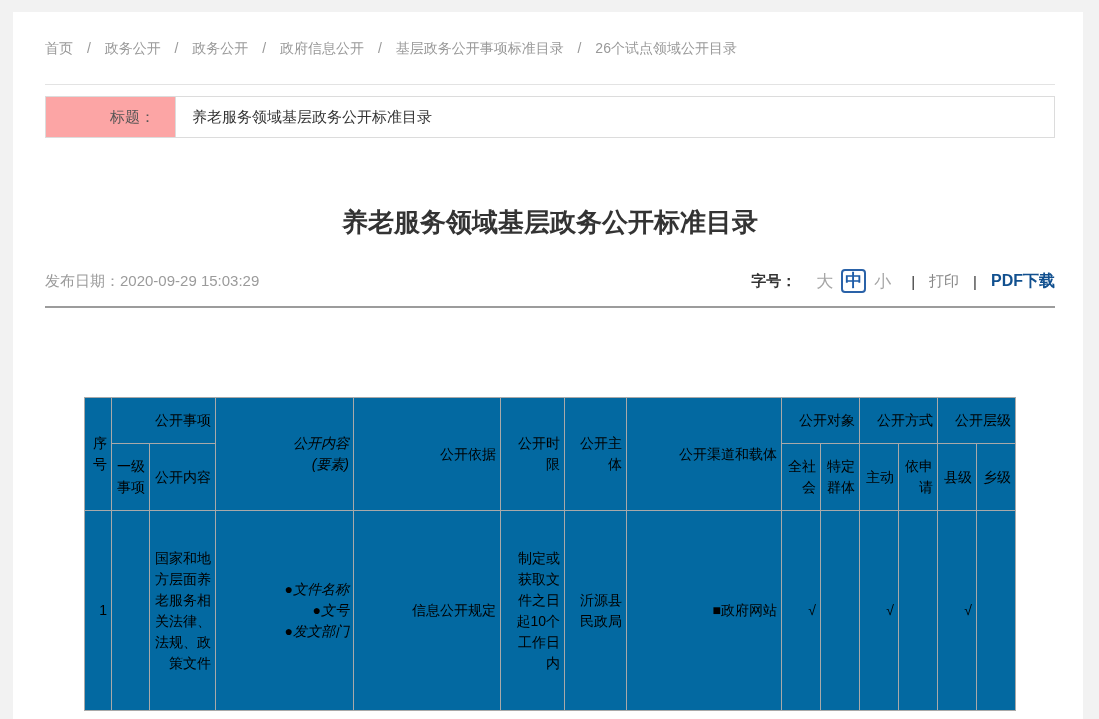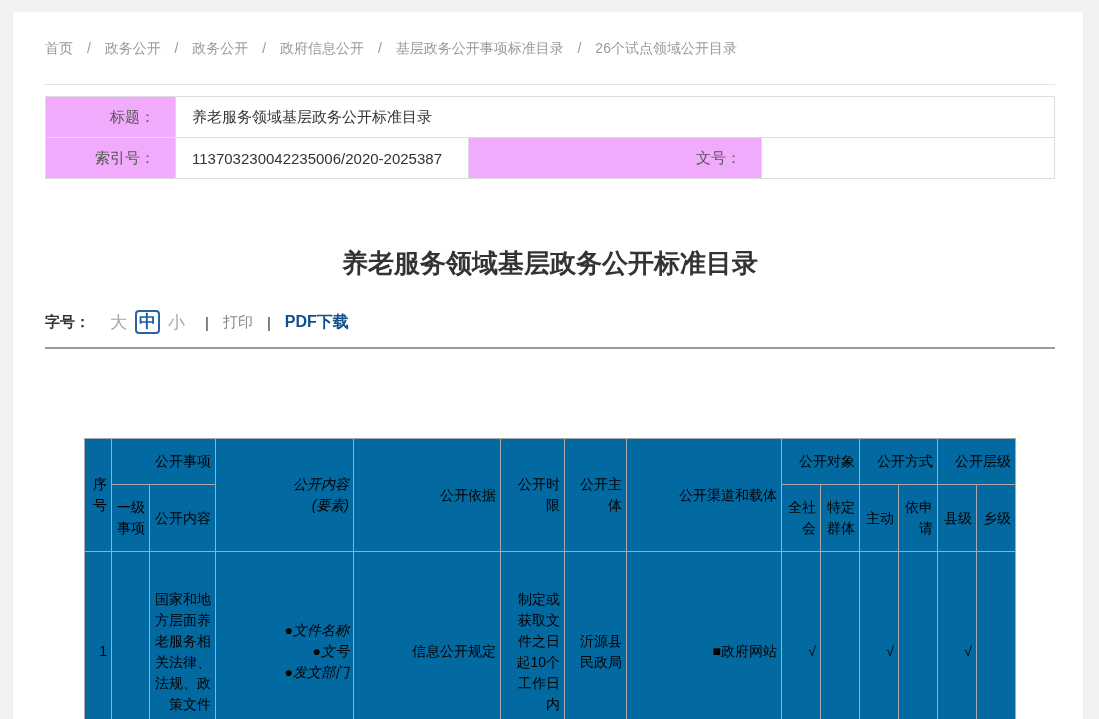--- a/index.html
+++ b/index.html
@@ -25,21 +25,21 @@
   .breadcrumb .sep { color: #999; margin: 0 10px; }
 
   
   table.meta {
     width: 1010px; margin-top: 11px;
     border-collapse: collapse; font-size: 15px;
     table-layout: fixed;
   }
   table.meta td { border: 1px solid #dcdcdc; height: 41px; vertical-align: middle; }
   table.meta td.label {
-    background: #f0abfc; color: #555;
+    background: #fca5a5; color: #555;
     text-align: right; padding-right: 20px; width: 130px;
   }
   table.meta td.label2 { width: 120px; }
   table.meta td.value { color: #333; text-align: left; padding-left: 16px; background: #fff; }
   table.meta td.value2 { width: 215px; }
   table.meta td.value1 { width: 545px; }
 
   
   h1.title {
     margin-top: 64px; text-align: center;
@@ -110,32 +110,29 @@
       <span class="sep">/</span>
       <span>26个试点领域公开目录</span>
     </nav>
 
     <table class="meta">
       <tbody>
           <tr>
         <td class="label">标题：</td>
         <td class="value" colspan="3">养老服务领域基层政务公开标准目录</td>
       </tr>
-      <tr>
-        <td class="label">索引号：</td>
-        <td class="value value1">113703230042235006/2020-2025387</td>
-        <td class="label label2">文号：</td>
-        <td class="value value2"></td>
-      </tr>
     </tbody>
       </table>
 
     <h1 class="title">养老服务领域基层政务公开标准目录</h1>
 
     <div class="date-row">
+      <div class="pub-date">
+        <span>发布日期：</span><span>2020-09-29 15:03:29</span>
+      </div>
       <div class="controls">
         <span class="fs-label">字号：</span>
         <a class="fs-large">大</a>
         <a class="fs-medium">中</a>
         <a class="fs-small">小</a>
         <span class="pipe">|</span>
         <a class="print">打印</a>
         <span class="pipe">|</span>
         <a class="pdf">PDF下载</a>
       </div>

